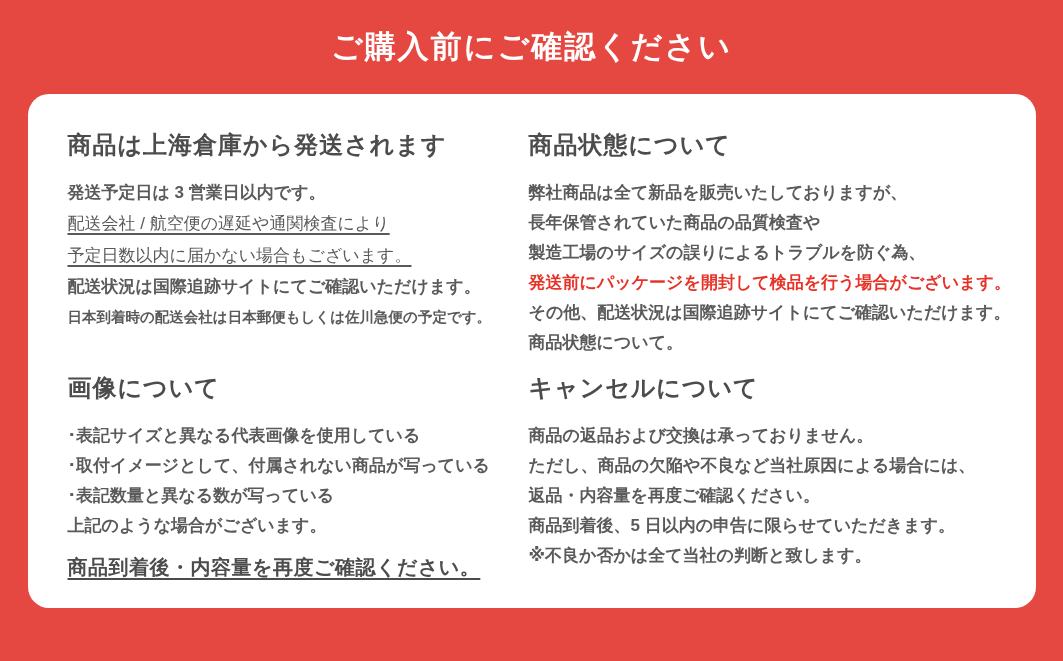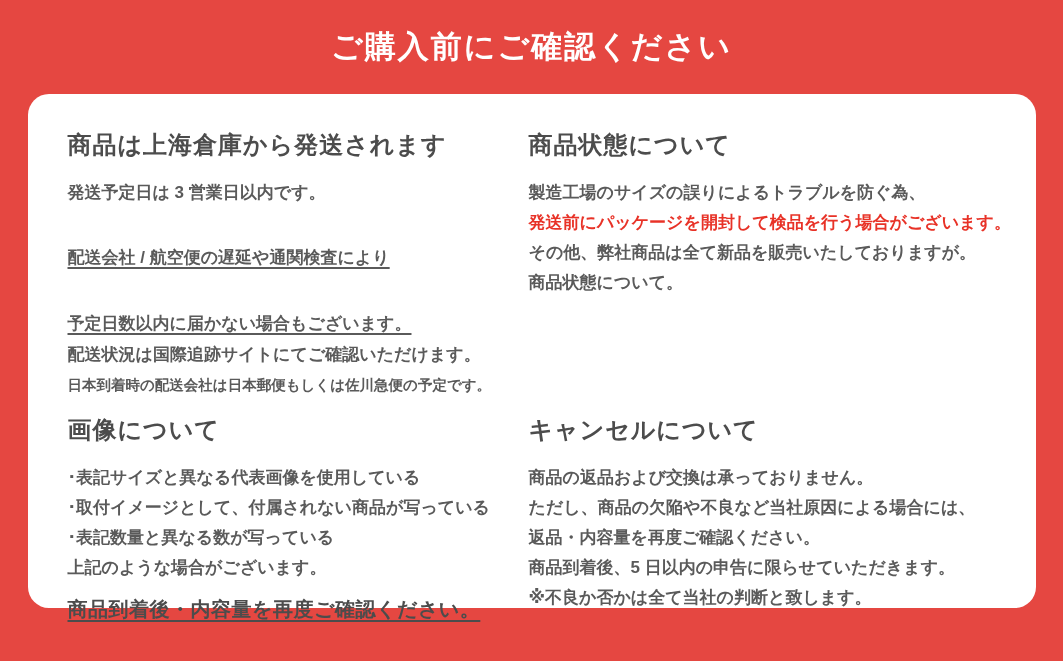--- a/index.html
+++ b/index.html
@@ -53,26 +53,25 @@
     letter-spacing: 1px;
   }
   .notice-line {
     font-size: 17px;
     line-height: 30px;
     font-weight: 600;
     color: var(--body-gray);
     white-space: nowrap;
   }
   .notice-line.underline {
-    font-weight: bold;
+    font-weight: normal;
     text-decoration: underline;
     text-underline-offset: 4px;
     text-decoration-thickness: 1.5px;
     line-height: 32px;
-    margin-top: 34px;
   }
   .notice-line.small {
     font-size: 14.5px;
     line-height: 30px;
   }
   .notice-line.alert {
     color: var(--alert-red);
     font-weight: bold;
   }
   .emphasis-line {
@@ -101,23 +100,25 @@
     <div class="section-heading">商品は上海倉庫から発送されます</div>
     <div class="notice-line">発送予定日は 3 営業日以内です。</div>
     <div class="notice-line underline">配送会社 / 航空便の遅延や通関検査により</div>
     <div class="notice-line underline">予定日数以内に届かない場合もございます。</div>
     <div class="notice-line">配送状況は国際追跡サイトにてご確認いただけます。</div>
     <div class="notice-line small">日本到着時の配送会社は日本郵便もしくは佐川急便の予定です。</div>
   </section>
 
   <section>
     <div class="section-heading">商品状態について</div>
+    <div class="notice-line">弊社商品は全て新品を販売いたしておりますが、</div>
+    <div class="notice-line">長年保管されていた商品の品質検査や</div>
     <div class="notice-line">製造工場のサイズの誤りによるトラブルを防ぐ為、</div>
     <div class="notice-line alert">発送前にパッケージを開封して検品を行う場合がございます。</div>
-    <div class="notice-line">その他、弊社商品は全て新品を販売いたしておりますが。</div>
+    <div class="notice-line">その他、配送状況は国際追跡サイトにてご確認いただけます。</div>
     <div class="notice-line">商品状態について。</div>
   </section>
 
   <section>
     <div class="section-heading">画像について</div>
     <div class="notice-line">･表記サイズと異なる代表画像を使用している</div>
     <div class="notice-line">･取付イメージとして、付属されない商品が写っている</div>
     <div class="notice-line">･表記数量と異なる数が写っている</div>
     <div class="notice-line">上記のような場合がございます。</div>
     <div class="emphasis-line">商品到着後・内容量を再度ご確認ください。</div>

